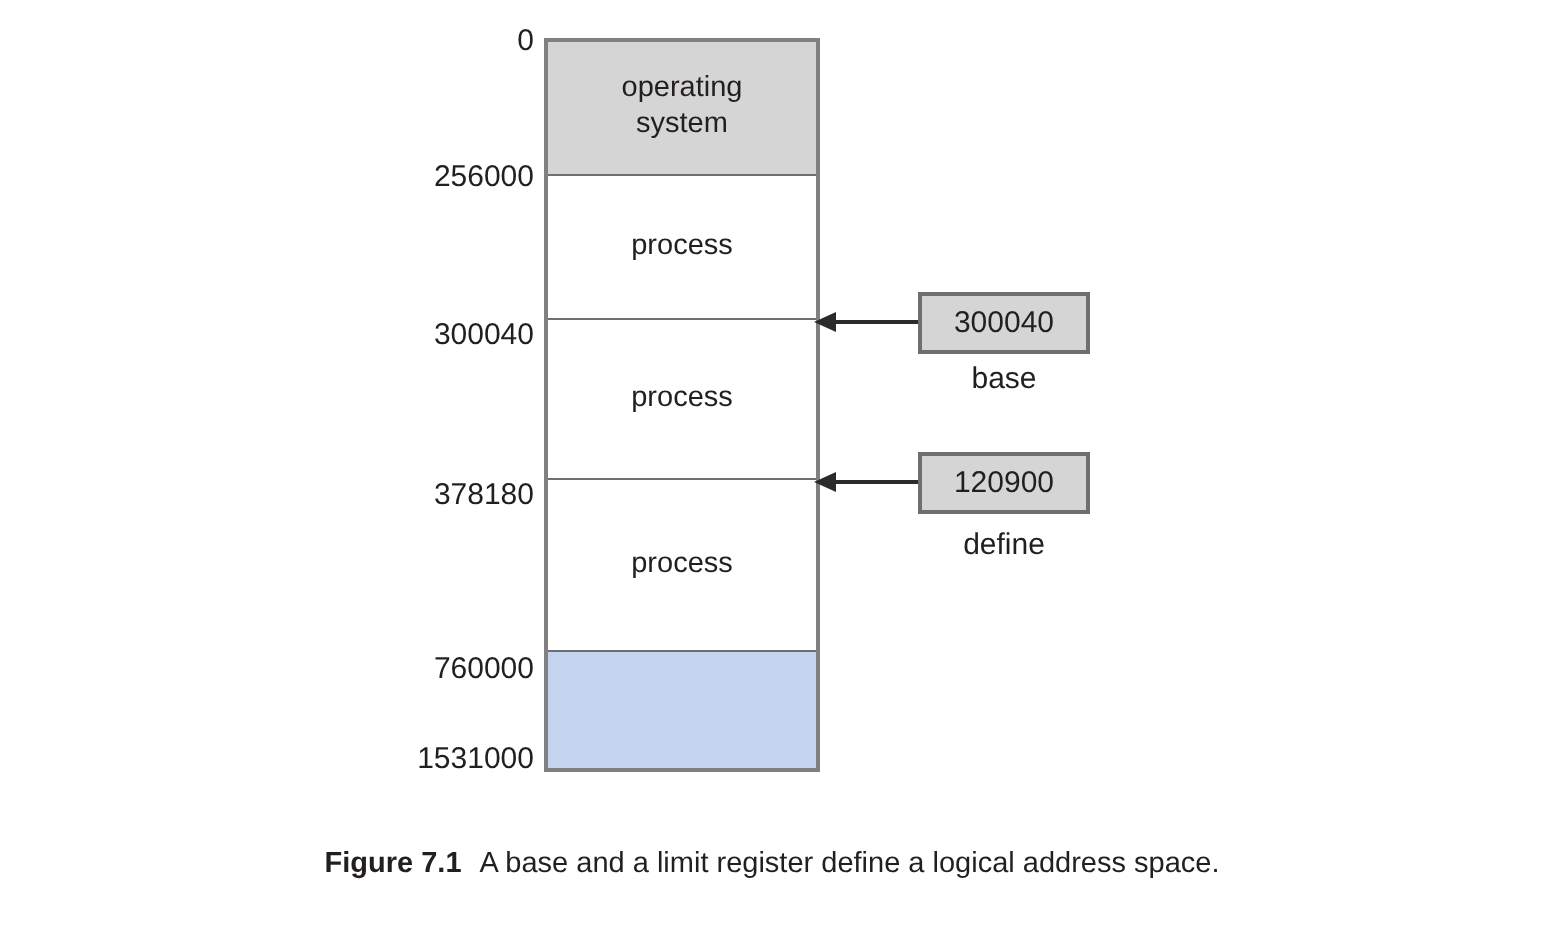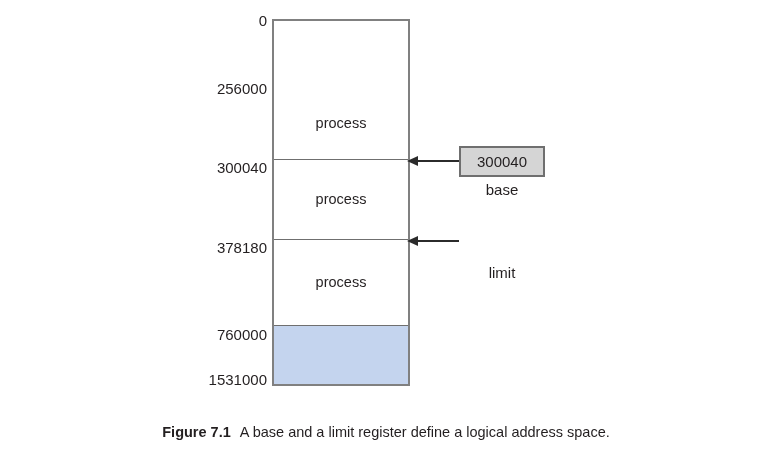--- a/index.html
+++ b/index.html
@@ -147,20 +147,26 @@
     margin-left: 9px;
   }
 </style>
 </head>
 <body>
 
 <div id="figure-root">
 
   <div class="memory-column">
 
+    <div class="mem-seg os">
+      <span>
+        <span>operating</span><br>
+        <span>system</span>
+      </span>
+    </div>
 
     <div class="mem-seg proc1">
       <span>process</span>
     </div>
 
     <div class="mem-seg proc2">
       <span>process</span>
     </div>
 
     <div class="mem-seg proc3">
@@ -181,19 +187,22 @@
   <div class="arrow-head" style="left:407px; top:155.5px;"></div>
 
   <div class="reg-box" style="left:459px; top:146px;">
     <span>300040</span>
   </div>
   <div class="reg-caption" style="left:459px; top:182px;">base</div>
 
   <div class="arrow-line" style="left:417px; top:240px; width:42px;"></div>
   <div class="arrow-head" style="left:407px; top:235.5px;"></div>
 
-  <div class="reg-caption" style="left:459px; top:265px;">limit</div>
+  <div class="reg-box" style="left:459px; top:226px;">
+    <span>120900</span>
+  </div>
+  <div class="reg-caption" style="left:459px; top:265px;">define</div>
 
   <div class="fig-caption">
     <span class="fig-num">Figure 7.1</span><span class="fig-text">A base and a limit register define a logical address space.</span>
   </div>
 
 </div>
 
 </body></html>

